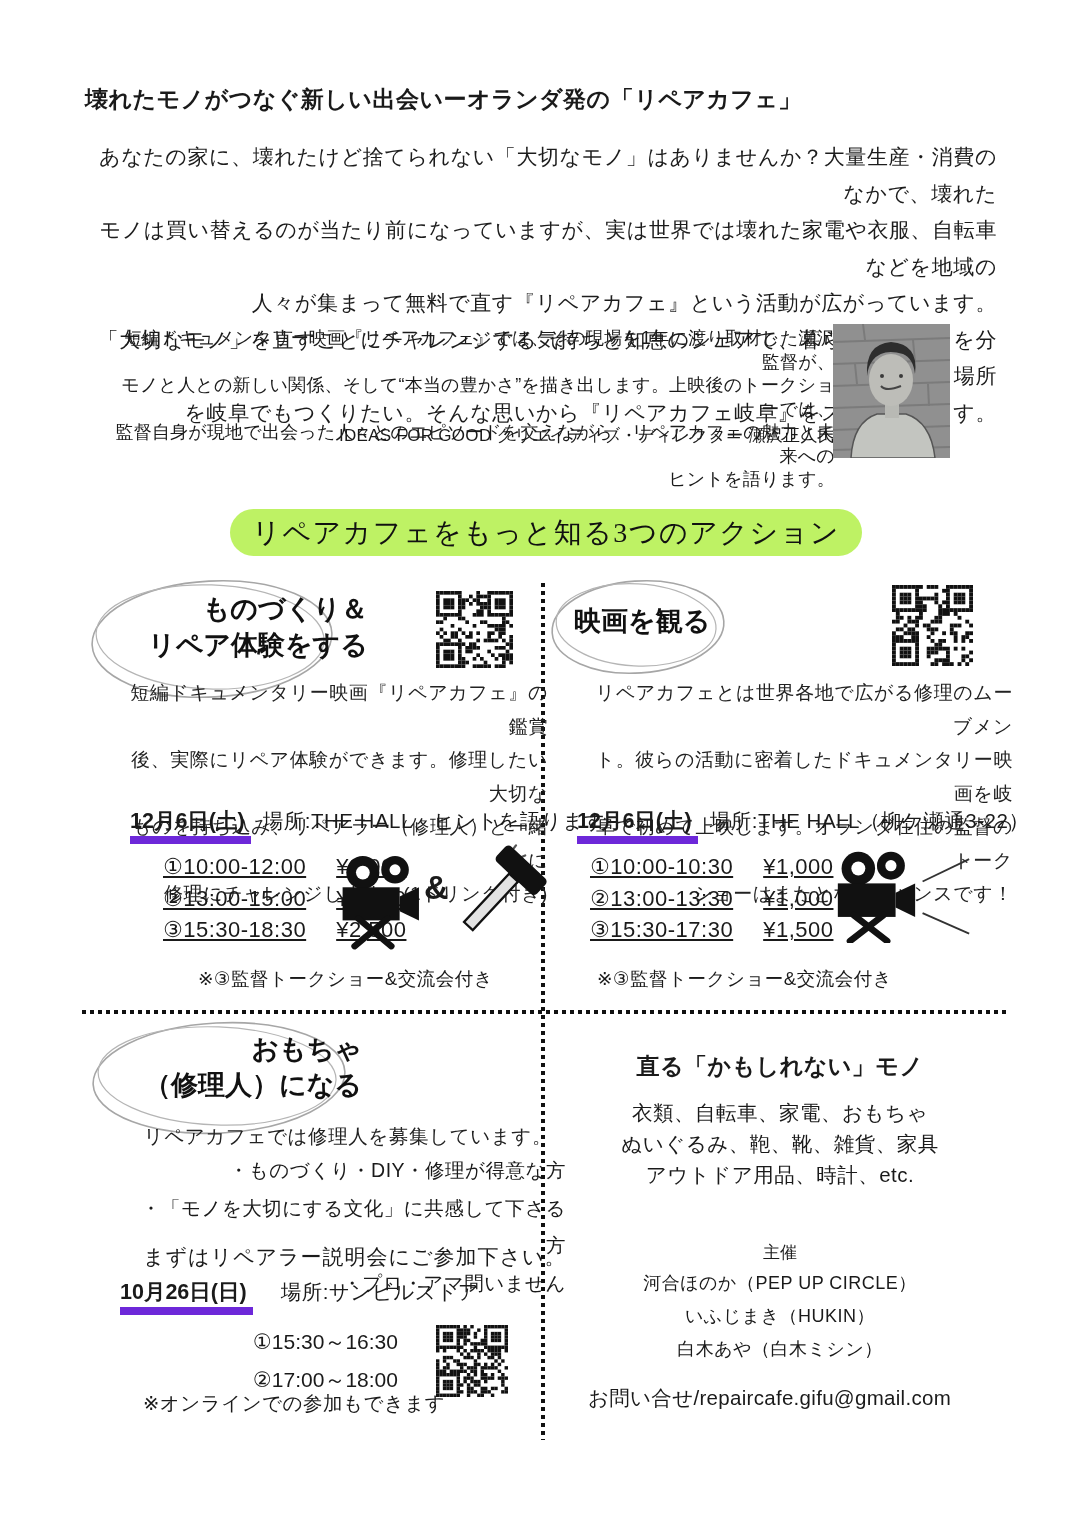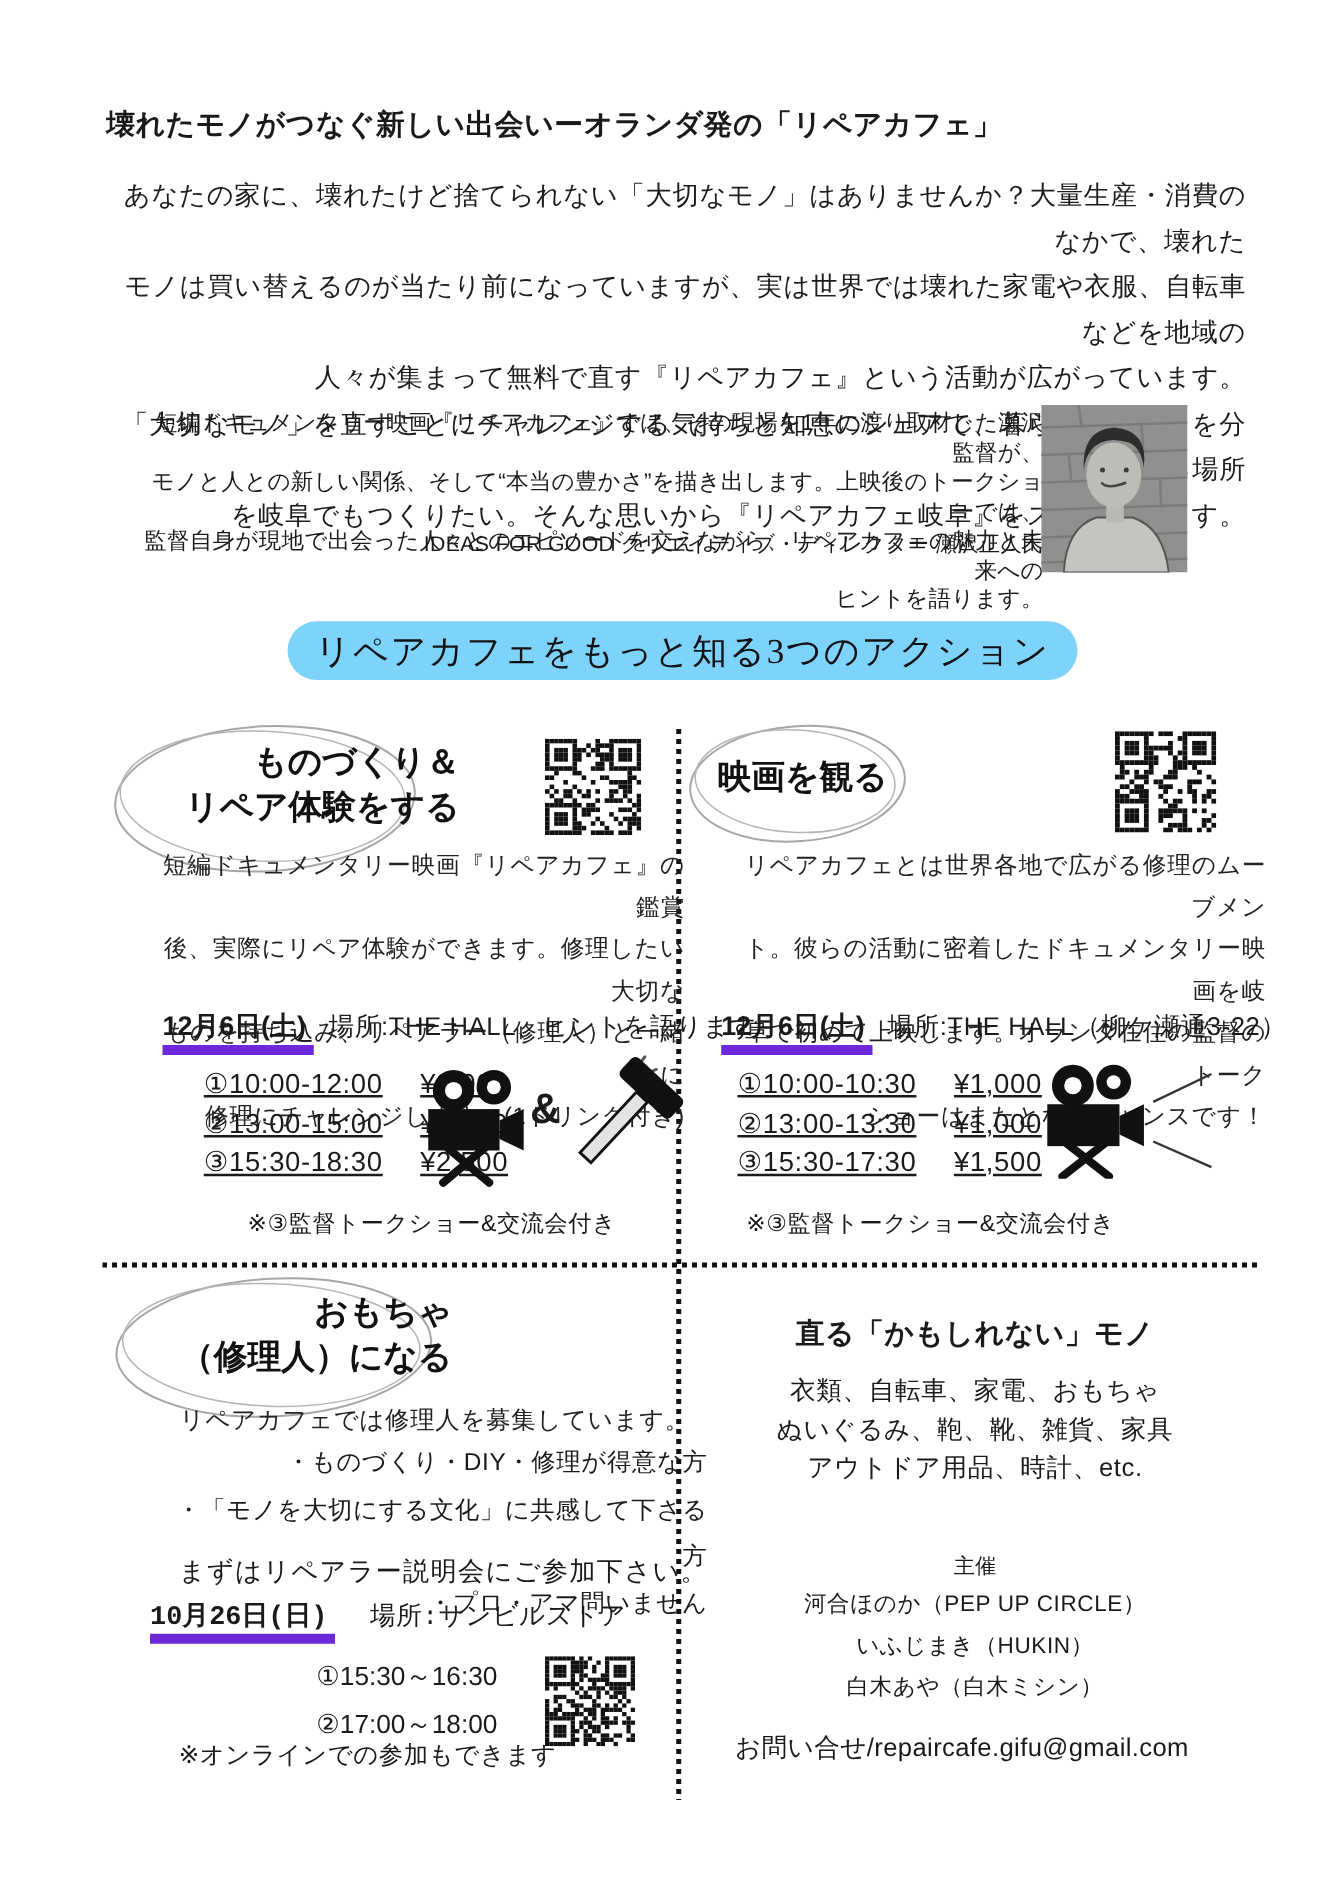--- a/index.html
+++ b/index.html
@@ -80,21 +80,21 @@
       <path d="M18 134 Q20 98 44 90 L73 90 Q98 98 102 134 Z" fill="#c3c5c0" stroke="#555" stroke-width="1.5"></path>
       <path d="M52 78 h14 v16 h-14 z" fill="#b8b9b4"></path>
       <ellipse cx="58" cy="56" rx="22" ry="26" fill="#bdbdb8"></ellipse>
       <path d="M34 52 Q32 20 58 18 Q86 20 82 50 Q80 34 70 30 Q50 24 40 36 Q35 42 34 52 Z" fill="#2d2d2d"></path>
       <path d="M48 62 q5 6 20 0" stroke="#444" stroke-width="2" fill="none"></path>
       <circle cx="49" cy="52" r="2" fill="#3a3a3a"></circle>
         <circle cx="68" cy="52" r="2" fill="#3a3a3a"></circle>
     </svg>
   </div>
 
-  <div class="abs banner" style="left:230px;top:497px;background:#7dd3fc;">リペアカフェをもっと知る3つのアクション</div>
+  <div class="abs banner" style="left:230px;top:509px;background:#bef264;">リペアカフェをもっと知る3つのアクション</div>
 
   <div class="abs vdiv" style="left:541px;top:583px;height:857px;"></div>
   <div class="abs hdiv" style="left:82px;top:1010px;width:925px;"></div>
 
   <div class="abs" style="left:86px;top:573px;width:252px;height:132px;">
     <svg width="252" height="132" viewBox="0 0 252 132">
       <ellipse cx="126" cy="66" rx="120" ry="58" fill="none" stroke="#a6a6a6" stroke-width="1.6" transform="rotate(-3 126 66)"></ellipse>
       <ellipse cx="124" cy="64" rx="114" ry="52" fill="none" stroke="#b5b5b5" stroke-width="1.2" transform="rotate(2 126 66)"></ellipse>
     </svg>
   </div>
@@ -653,21 +653,21 @@
   </div>
   <div class="abs q-head" style="left:122px;top:1031px;">
     <div>おもちゃ</div>
     <div class="ind">（修理人）になる</div>
   </div>
   <div class="abs q-body" style="left:112px;top:1120px;width:440px;font-size:19.5px;">リペアカフェでは修理人を募集しています。</div>
   <div class="abs bullets pre" style="left:136px;top:1152px;width:430px;">・ものづくり・DIY・修理が得意な方
 ・「モノを大切にする文化」に共感して下さる方
 ・プロ・アマ問いません</div>
   <div class="abs cta" style="left:143px;top:1243px;">まずはリペアラー説明会にご参加下さい。</div>
-  <div class="abs date-row" style="left:120px;top:1277px;gap:28px;font-family:Liberation Mono, monospace;">
+  <div class="abs date-row" style="left:120px;top:1277px;gap:28px;">
     <span class="date">10月26日(日)</span>
     <span class="place">場所:サンビルストア</span>
   </div>
   <div class="abs pre" style="left:253px;top:1323px;font-size:21px;line-height:38px;">①15:30～16:30
 ②17:00～18:00</div>
   <div class="abs note" style="left:143px;top:1390px;font-size:19.5px;">※オンラインでの参加もできます</div>
   <div class="abs" style="left:436px;top:1325px;">
     <svg class="qr" width="72" height="72" viewBox="0 0 21 21">
         <rect x="0" y="0" width="1" height="1" fill="#111"></rect>
         <rect x="1" y="0" width="1" height="1" fill="#111"></rect>

